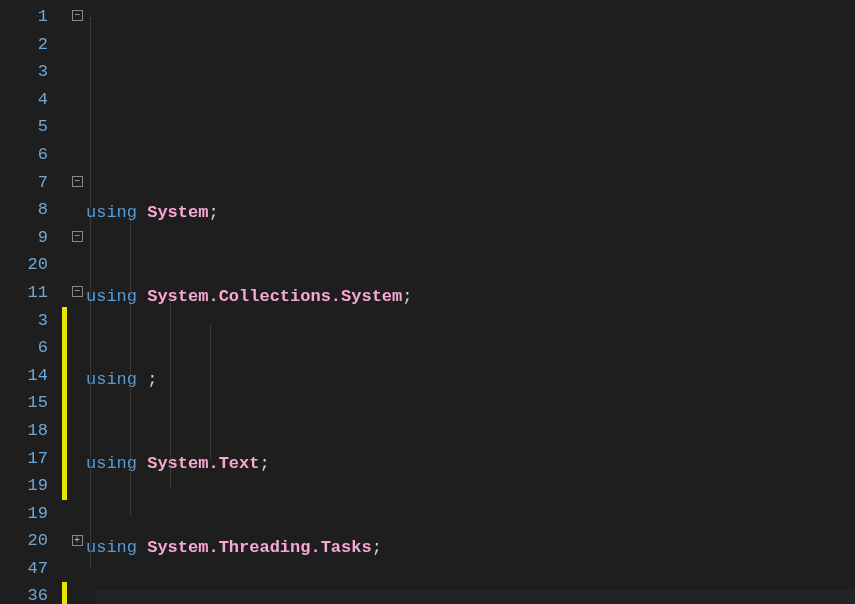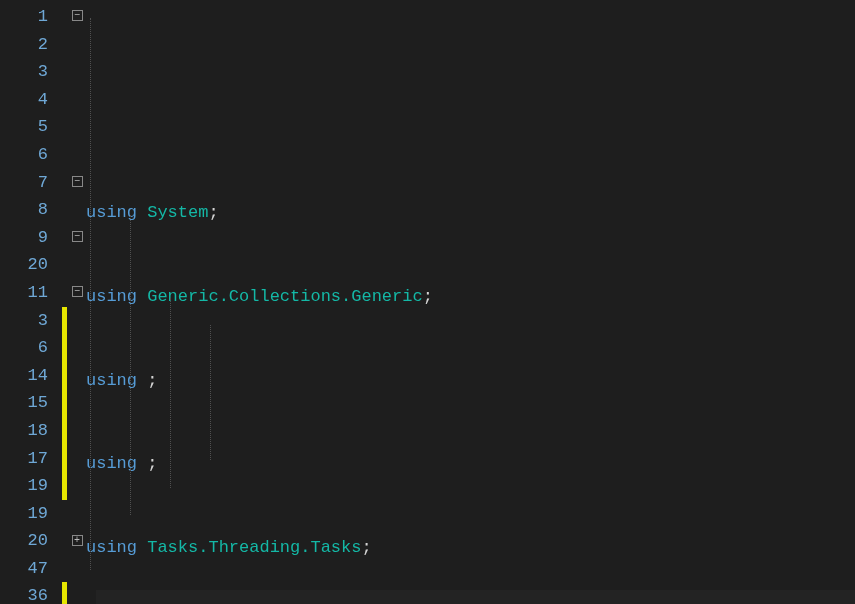--- a/index.html
+++ b/index.html
@@ -50,38 +50,38 @@
     background: #e6e600;
     width: 5px;
     height: 100%;
   }
   .code-col {
     flex: 1;
     padding-top: 3px;
     white-space: pre;
     position: relative;
   }
-  .line { height: 27.6px; display: flex; align-items: flex-start; }
+  .line { height: 27.6px; display: flex; align-items: center; }
   .ln { height: 27.6px; }
   .fold-line { height: 27.6px; display: flex; align-items: center; justify-content: center; }
   .chg-line { height: 27.6px; }
   .guide {
     position: absolute;
     width: 0;
     border-left: 1px dotted #505050;
     top: 18px;
   }
   .g1 { left: 4px; height: 552px; }
   .g2 { left: 44px; height: 300px; top: 215px; }
   .g3 { left: 84px; height: 190px; top: 298px; }
   .g4 { left: 124px; height: 135px; top: 325px; }
 
   .kw    { color: #569cd6; }
   .punct { color: #d4d4d4; }
-  .plain { color: #14b8a6; }
+  .plain { color: #f9a8d4; font-weight: bold; }
   .scrollbar {
     position: absolute;
     bottom: 0; left: 96px; right: 0; height: 14px;
     background: #232323;
   }
 </style>
 </head>
 <body>
 
 <div class="editor">
@@ -186,24 +186,24 @@
       <div class="fold-line"></div>
   </div>
 
   <div class="code-col">
     <div class="guide g1"></div>
     <div class="guide g2"></div>
     <div class="guide g3"></div>
     <div class="guide g4"></div>
 
     <div class="line"><span class="kw">using</span><span> </span><span class="plain">System</span><span class="punct">;</span></div>
-    <div class="line"><span class="kw">using</span><span> </span><span class="plain">Generic.Collections.Generic</span><span class="punct">;</span></div>
+    <div class="line"><span class="kw">using</span><span> </span><span class="plain">System.Collections.System</span><span class="punct">;</span></div>
     <div class="line"><span class="kw">using</span><span> </span><span class="punct">;</span></div>
-    <div class="line"><span class="kw">using</span><span> </span><span class="punct">;</span></div>
-    <div class="line"><span class="kw">using</span><span> </span><span class="plain">Tasks.Threading.Tasks</span><span class="punct">;</span></div>
+    <div class="line"><span class="kw">using</span><span> </span><span class="plain">System.Text</span><span class="punct">;</span></div>
+    <div class="line"><span class="kw">using</span><span> </span><span class="plain">System.Threading.Tasks</span><span class="punct">;</span></div>
     
     
     
     
     
     
     
     
     
     

